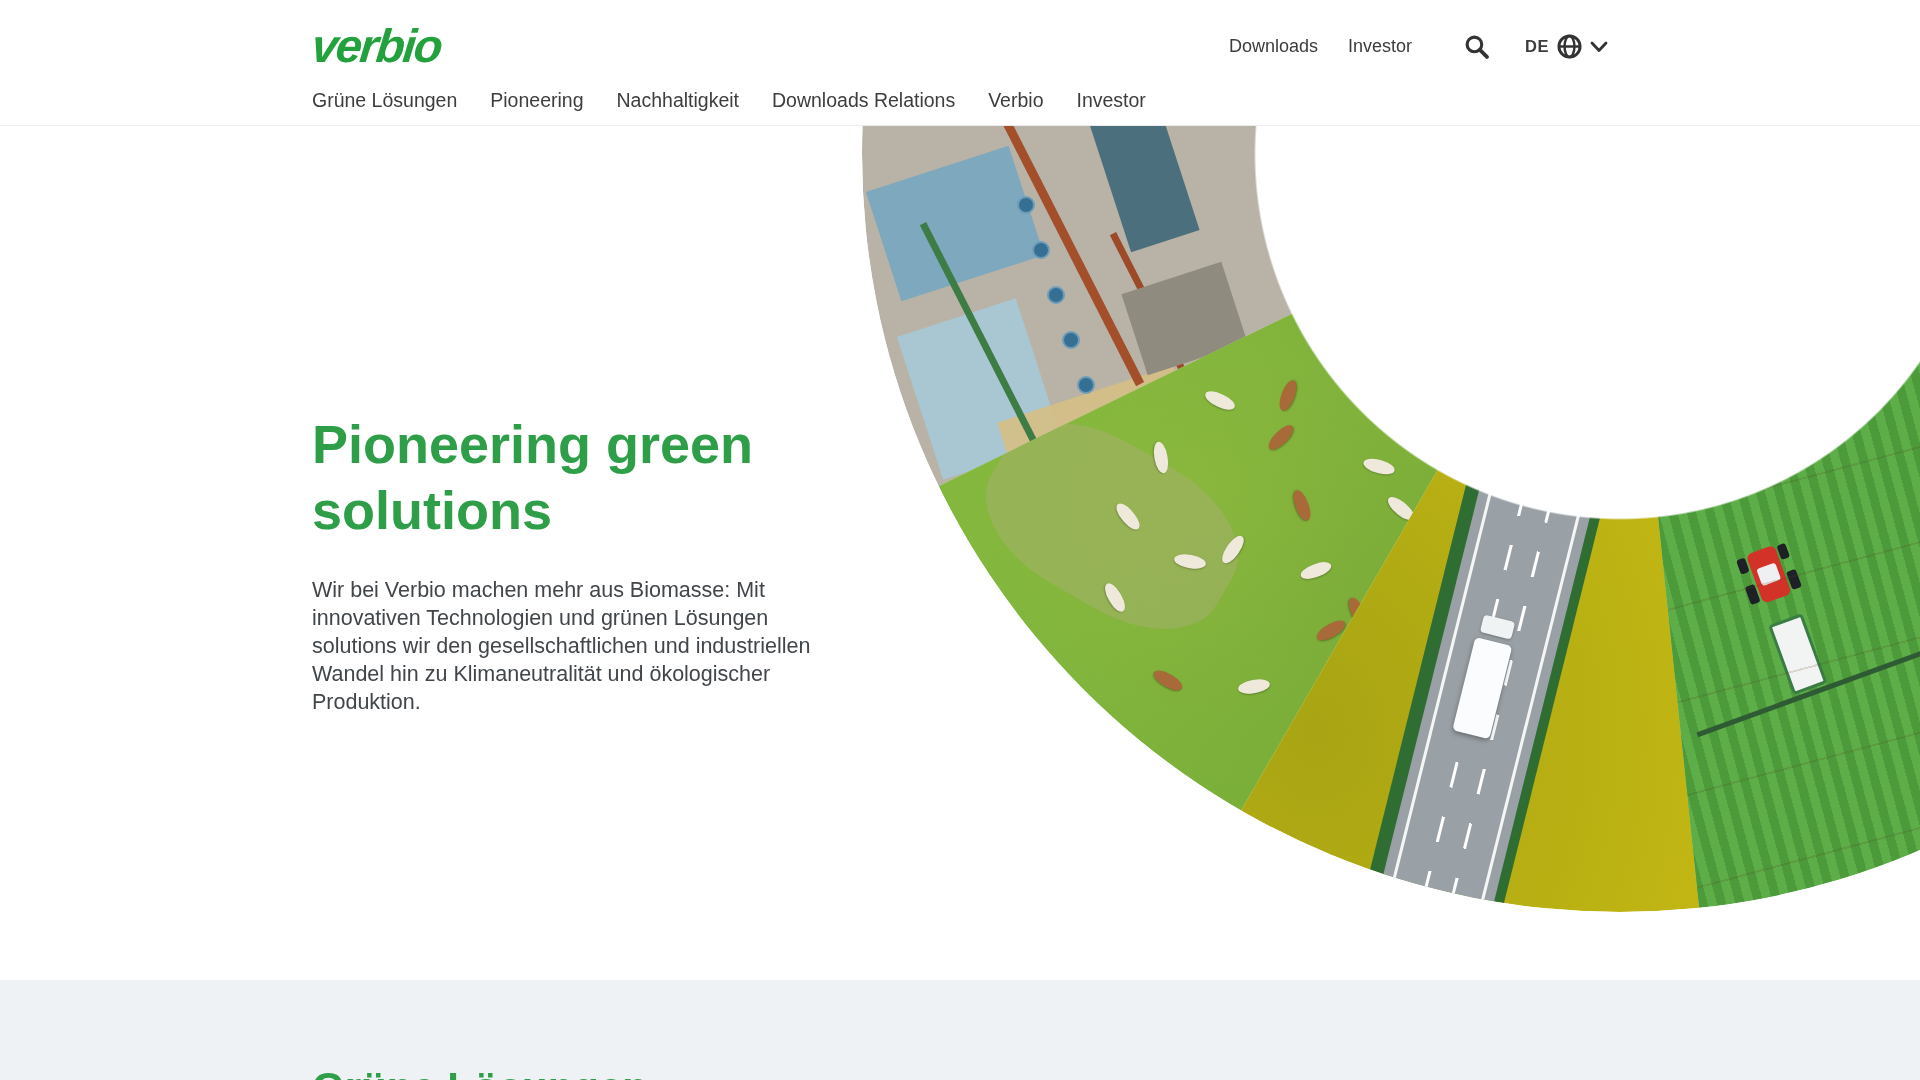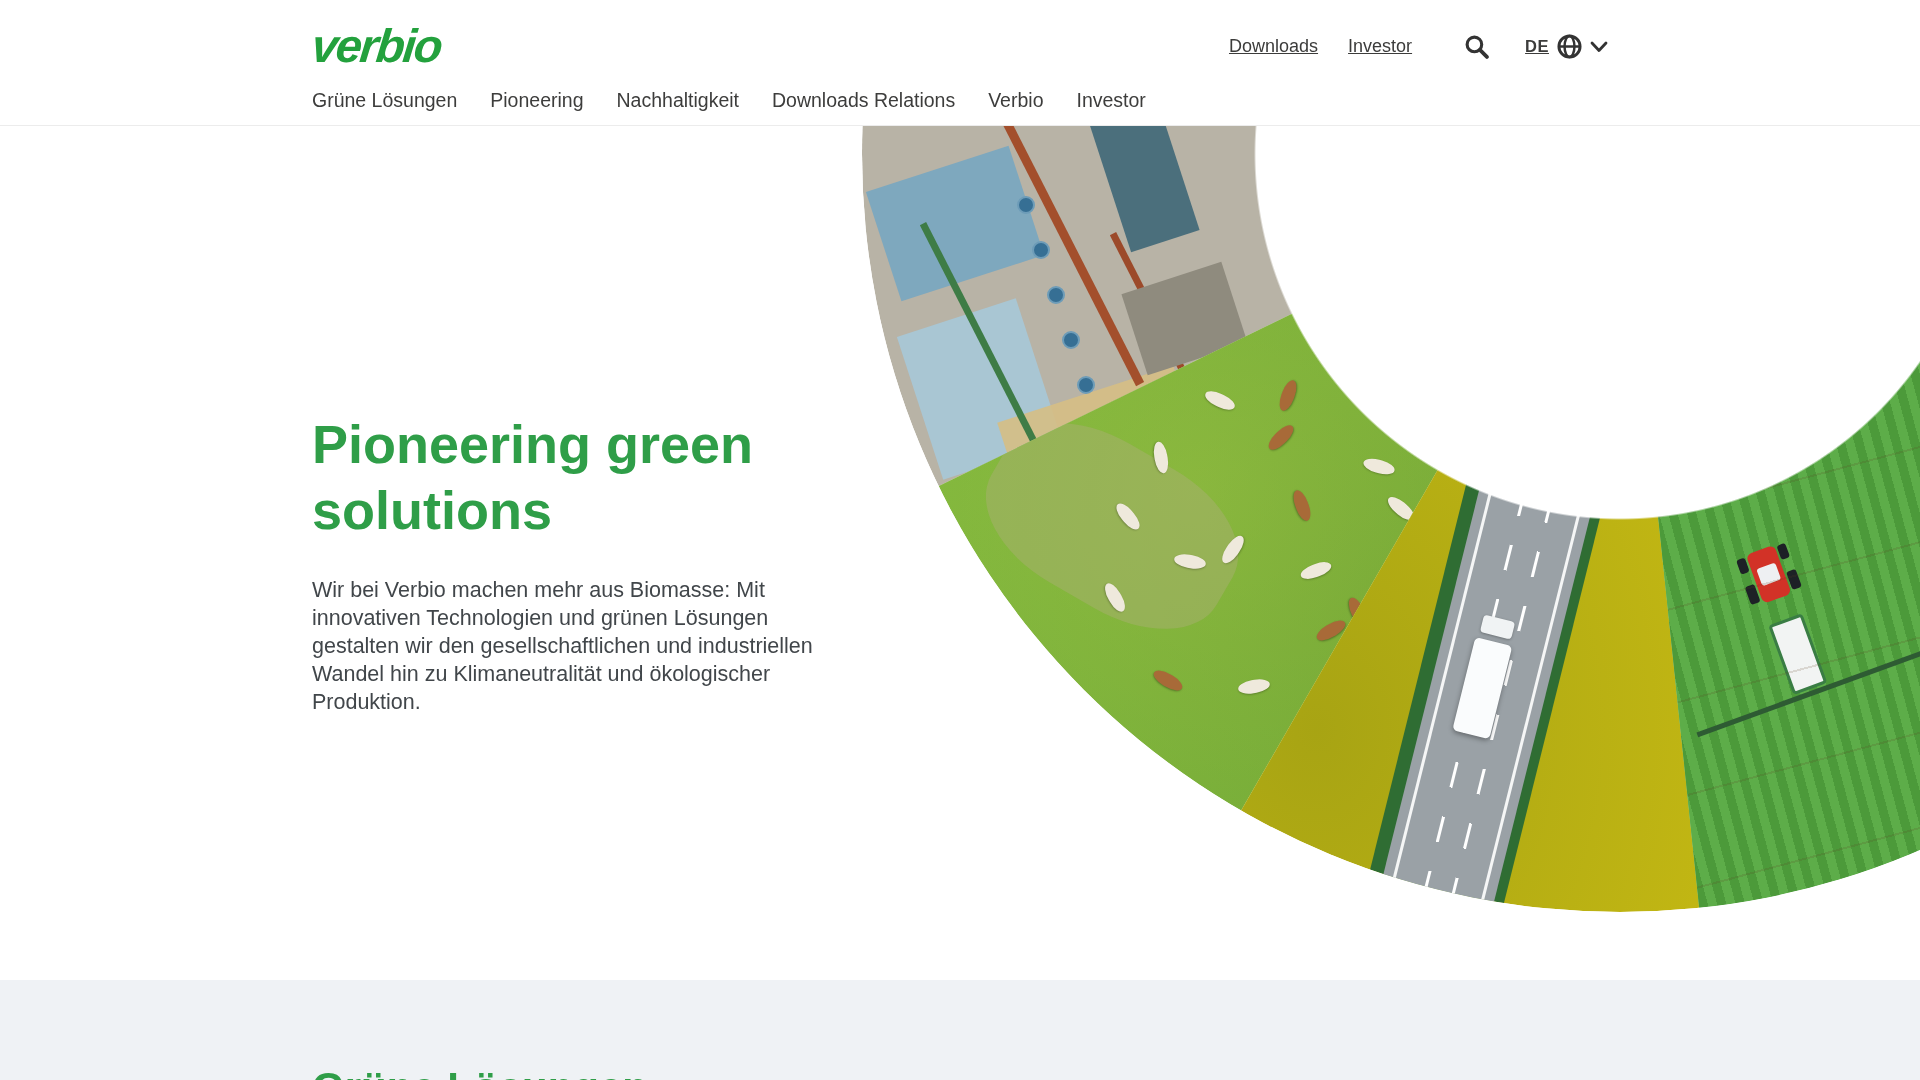--- a/index.html
+++ b/index.html
@@ -5,21 +5,21 @@
   * { box-sizing: border-box; margin: 0; padding: 0; }
   html,body { width:1920px; height:1080px; overflow:hidden; background:#ffffff;
               font-family:"Liberation Sans", sans-serif; }
 
   
   header { height:126px; background:#fff; border-bottom:1px solid #ececec; position:relative; z-index:5; }
   .header-inner { width:1296px; margin:0 auto; position:relative; height:100%; }
   .logo { display:inline-block; margin-top:18px; font-size:47px; font-weight:bold; font-style:italic;
           letter-spacing:-2px; color:#23a13d; transform:skewX(-6deg); text-decoration:none; cursor:pointer; }
   .utility { position:absolute; top:33px; right:0; display:flex; align-items:center; gap:30px;
-             font-size:18px; color:#3c3c3b;text-decoration:underline; }
+             font-size:18px; color:#3c3c3b; }
   .utility a { color:#3c3c3b; text-decoration:none; cursor:pointer; }
   .search-btn { margin-left:22px; display:flex; align-items:center; cursor:pointer; }
   .lang { display:flex; align-items:center; gap:7px; cursor:pointer; margin-left:6px; }
   .lang .code { font-weight:bold; font-size:16.5px; letter-spacing:.5px; }
   nav.main { display:flex; gap:33px; margin-top:16px; font-size:19.5px; color:#3d3d3c; }
   nav.main a { color:#3d3d3c; text-decoration:none; cursor:pointer; }
 
   
   .hero { position:relative; height:854px; background:#fff; overflow:hidden; }
   .hero-text { position:absolute; left:312px; top:238px; width:560px; z-index:2;margin-top:47px; }
@@ -148,21 +148,21 @@
     </nav>
   </div>
 </header>
 
 <section class="hero">
   <div class="hero-text">
     <h1>
       <span>Pioneering green</span>
       <span>solutions</span>
     </h1>
-    <p>Wir bei Verbio machen mehr aus Biomasse: Mit innovativen Technologien und grünen Lösungen gestalten wir den gesellschaftlichen und industriellen Wandel hin zu Klimaneutralität und ökologischer Produktion.</p>
+    <p>Wir bei Verbio machen mehr aus Biomasse: Mit innovativen Technologien und grünen Lösungen solutions wir den gesellschaftlichen und industriellen Wandel hin zu Klimaneutralität und ökologischer Produktion.</p>
   </div>
 
   <div class="ring">
     <div class="seg seg-plant">
       <div class="pd roof1"></div>
       <div class="pd roof2"></div>
       <div class="pd block1"></div>
       <div class="pd tan1"></div>
       <div class="pd tan2"></div>
       <div class="pd pipe-red"></div>

